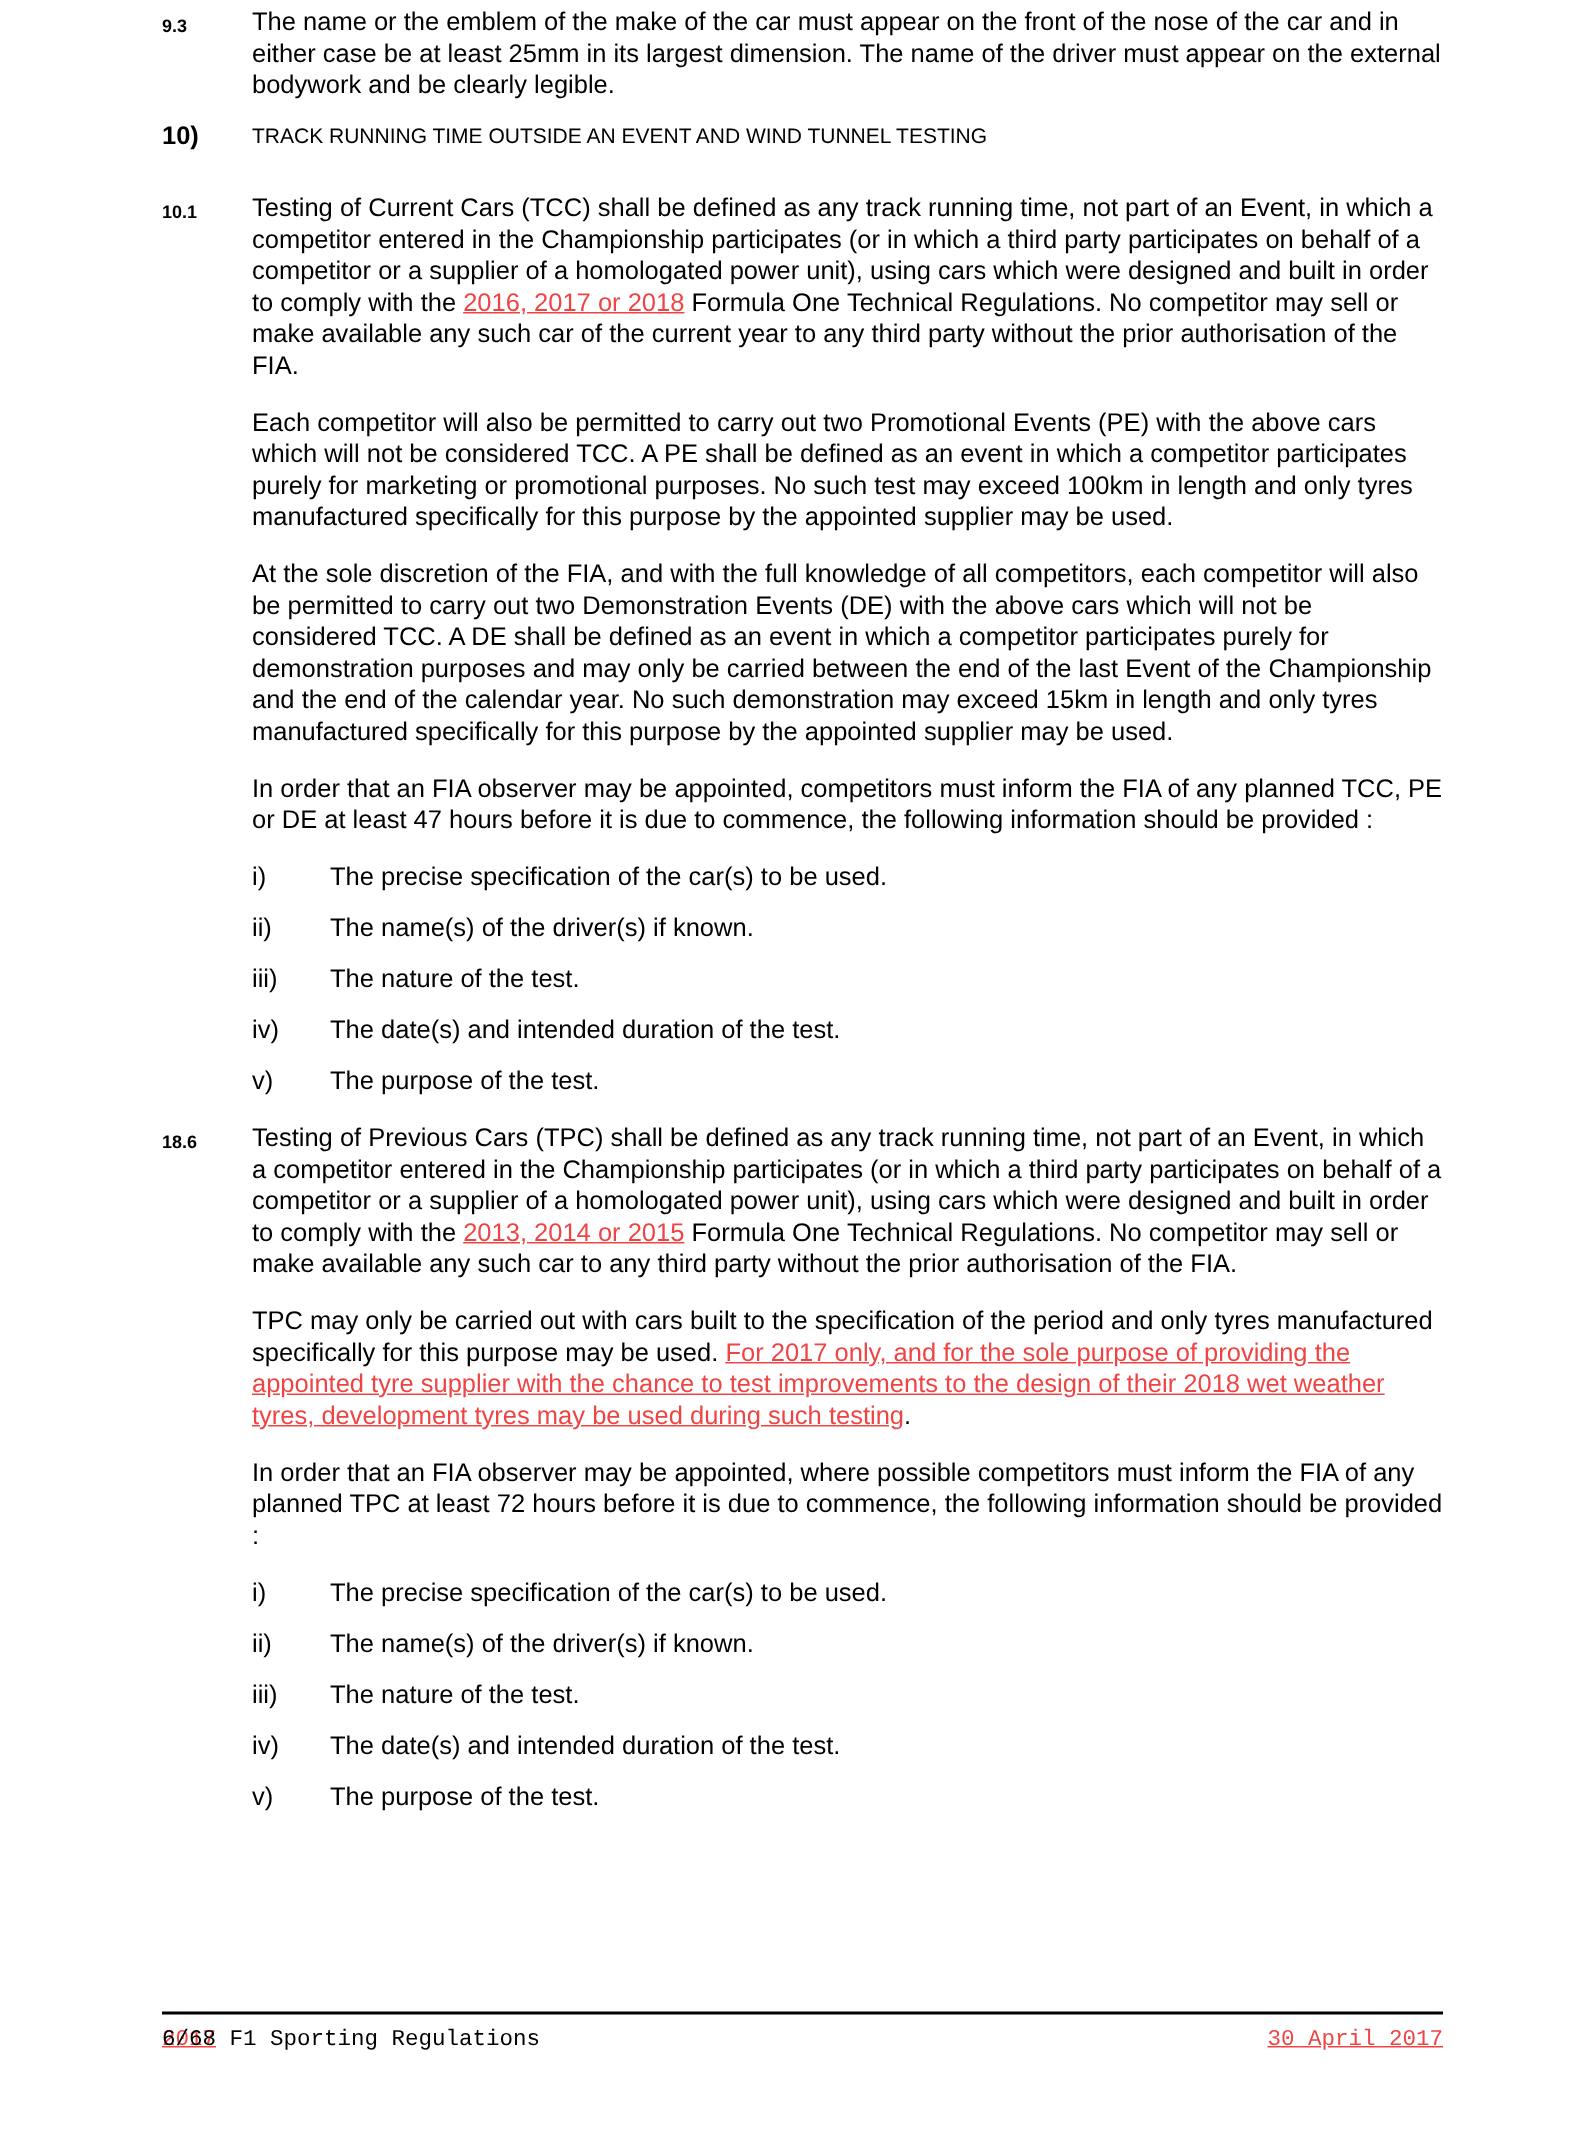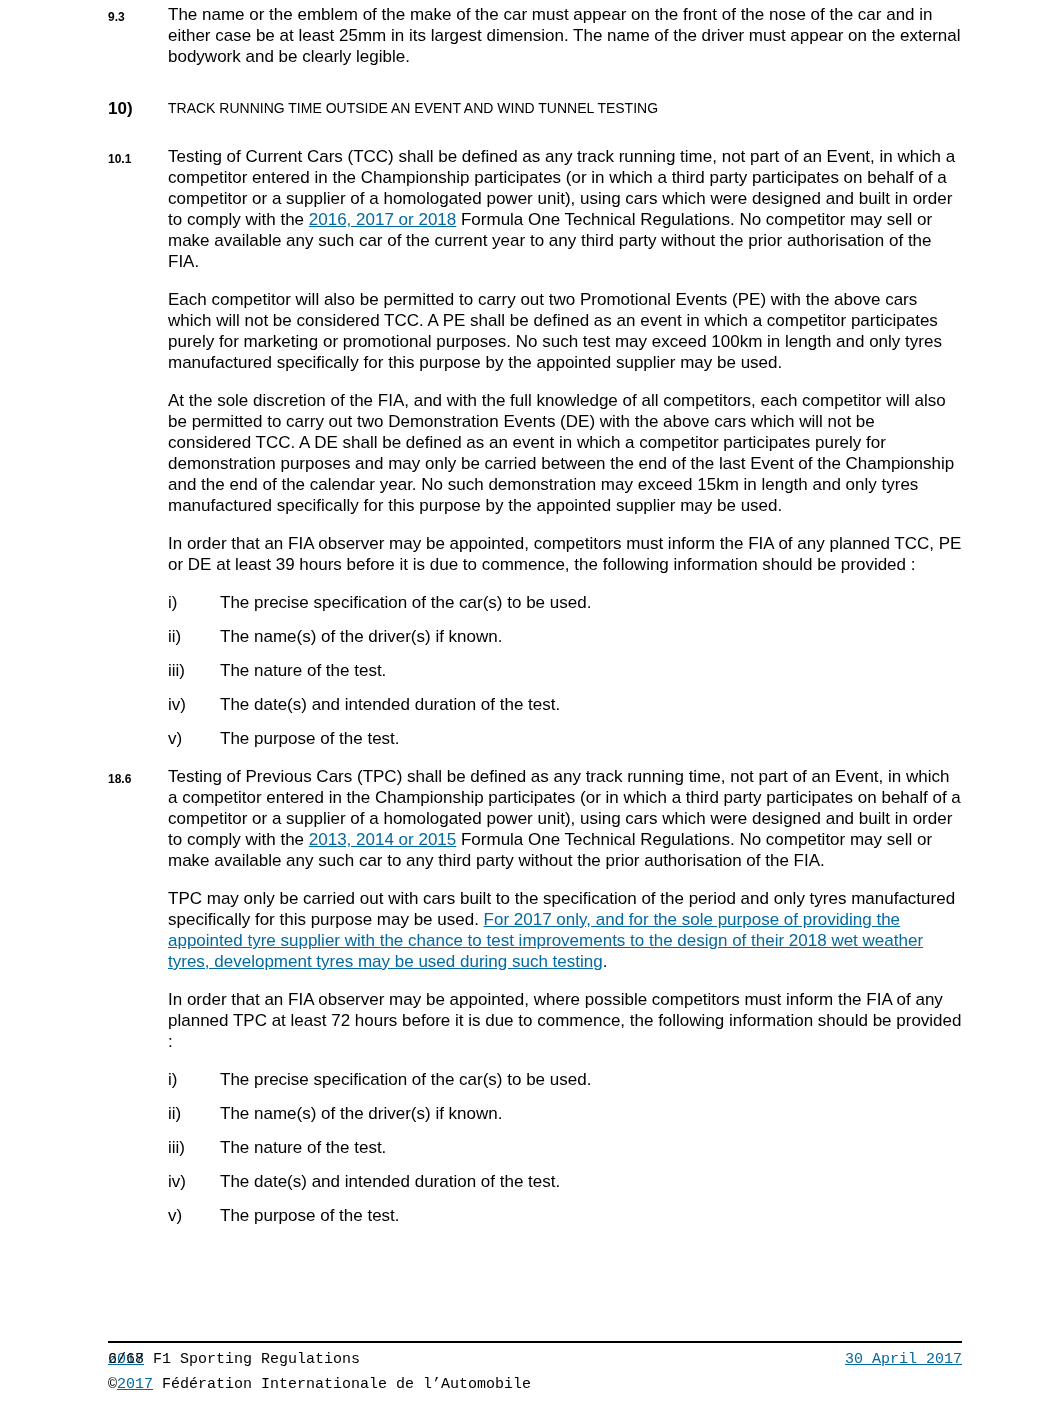--- a/index.html
+++ b/index.html
@@ -42,24 +42,24 @@
     padding-top: 0;
   }
   .row.heading .title {
     font-weight: normal;
     font-size: 14px;
   }
   .content p {
     margin: 0 0 17px 0;
   }
   .content p:last-child {
-    margin-bottom: 18px;
+    margin-bottom: 0;
   }
   .mlink {
-    color: #0369a1;
+    color: #ef4444;
     text-decoration: underline;
   }
   .ilist {
     margin-top: 14px;
   }
   .li {
     display: grid;
     grid-template-columns: 52px 742px;
     margin-bottom: 13px;
   }
@@ -104,21 +104,21 @@
     <div class="num">10)</div>
     <div class="title">TRACK RUNNING TIME OUTSIDE AN EVENT AND WIND TUNNEL TESTING</div>
   </div>
 
   <div class="row">
     <div class="num">10.1</div>
     <div class="content">
       <p><span>Testing of Current Cars (TCC) shall be defined as any track running time, not part of an Event, in which a competitor entered in the Championship participates (or in which a third party participates on behalf of a competitor or a supplier of a homologated power unit), using cars which were designed and built in order to comply with the </span><span class="mlink">2016, 2017 or 2018</span><span> Formula One Technical Regulations. No competitor may sell or make available any such car of the current year to any third party without the prior authorisation of the FIA.</span></p>
       <p>Each competitor will also be permitted to carry out two Promotional Events (PE) with the above cars which will not be considered TCC. A PE shall be defined as an event in which a competitor participates purely for marketing or promotional purposes. No such test may exceed 100km in length and only tyres manufactured specifically for this purpose by the appointed supplier may be used.</p>
       <p>At the sole discretion of the FIA, and with the full knowledge of all competitors, each competitor will also be permitted to carry out two Demonstration Events (DE) with the above cars which will not be considered TCC. A DE shall be defined as an event in which a competitor participates purely for demonstration purposes and may only be carried between the end of the last Event of the Championship and the end of the calendar year. No such demonstration may exceed 15km in length and only tyres manufactured specifically for this purpose by the appointed supplier may be used.</p>
-      <p>In order that an FIA observer may be appointed, competitors must inform the FIA of any planned TCC, PE or DE at least 39 hours before it is due to commence, the following information should be provided :</p>
+      <p>In order that an FIA observer may be appointed, competitors must inform the FIA of any planned TCC, PE or DE at least 47 hours before it is due to commence, the following information should be provided :</p>
       <div class="ilist">
         <div class="li">
           <span>i)</span>
           <span>The precise specification of the car(s) to be used.</span>
         </div>
         <div class="li">
           <span>ii)</span>
           <span>The name(s) of the driver(s) if known.</span>
         </div>
         <div class="li">
@@ -169,16 +169,13 @@
   </div>
 
 </div>
 
 <div class="footer">
   <div class="footer-line1">
     <span class="footer-left"><span class="mlink">2017</span><span> F1 Sporting Regulations</span></span>
     <span class="footer-center">6/68</span>
     <span class="footer-right mlink">30 April 2017</span>
   </div>
-  <div class="footer-line2">
-    <span>©</span><span class="mlink">2017</span><span> Fédération Internationale de l’Automobile</span>
-  </div>
 </div>
 
 </body></html>

